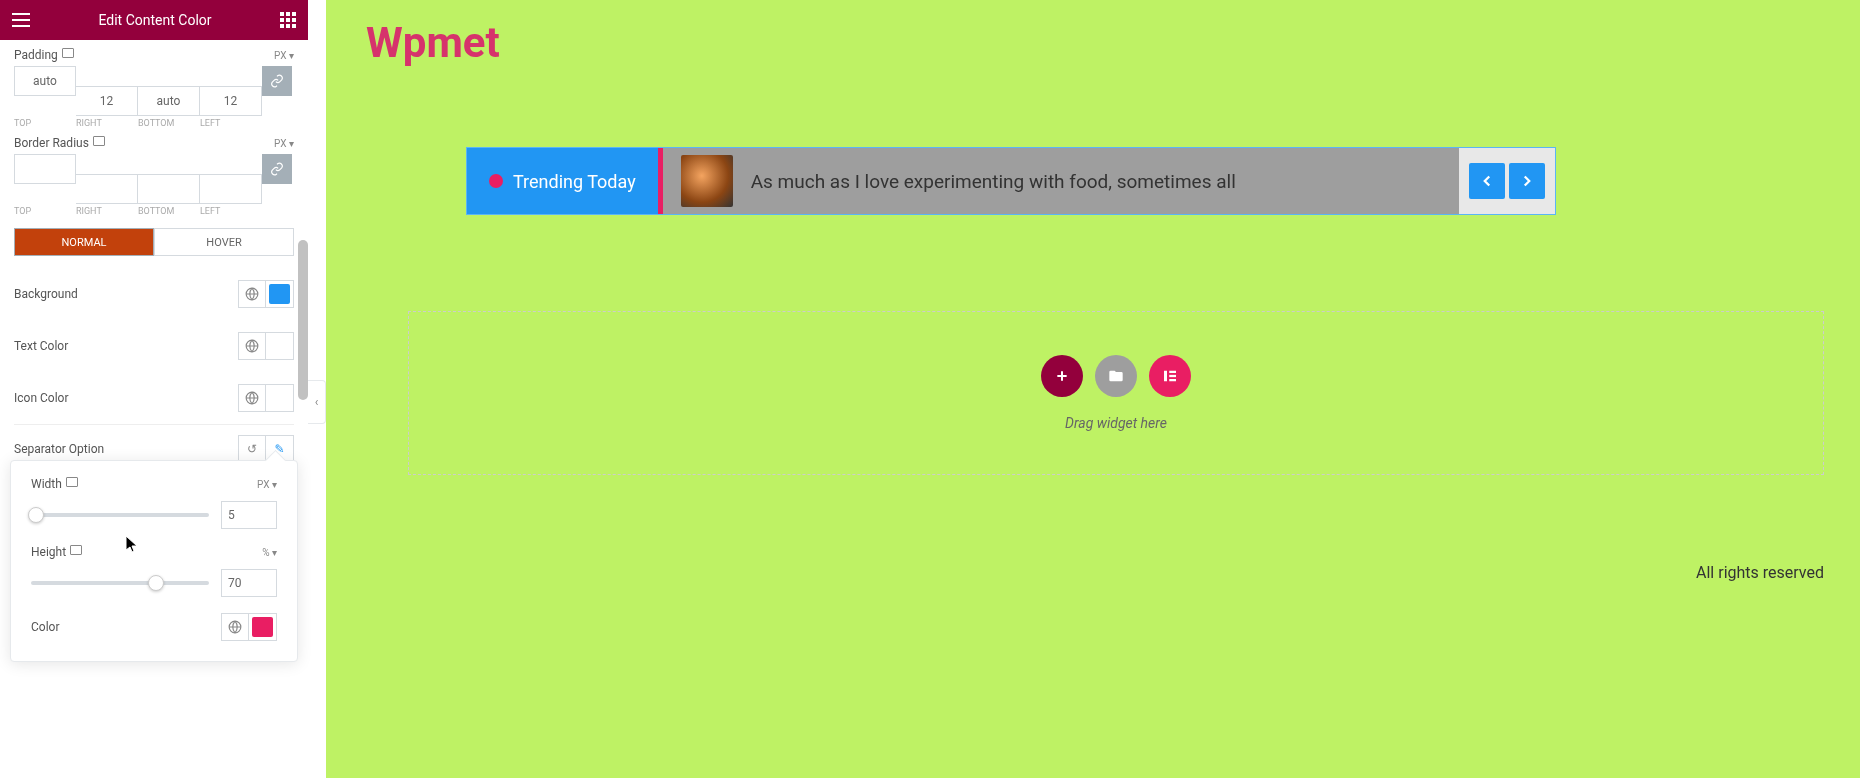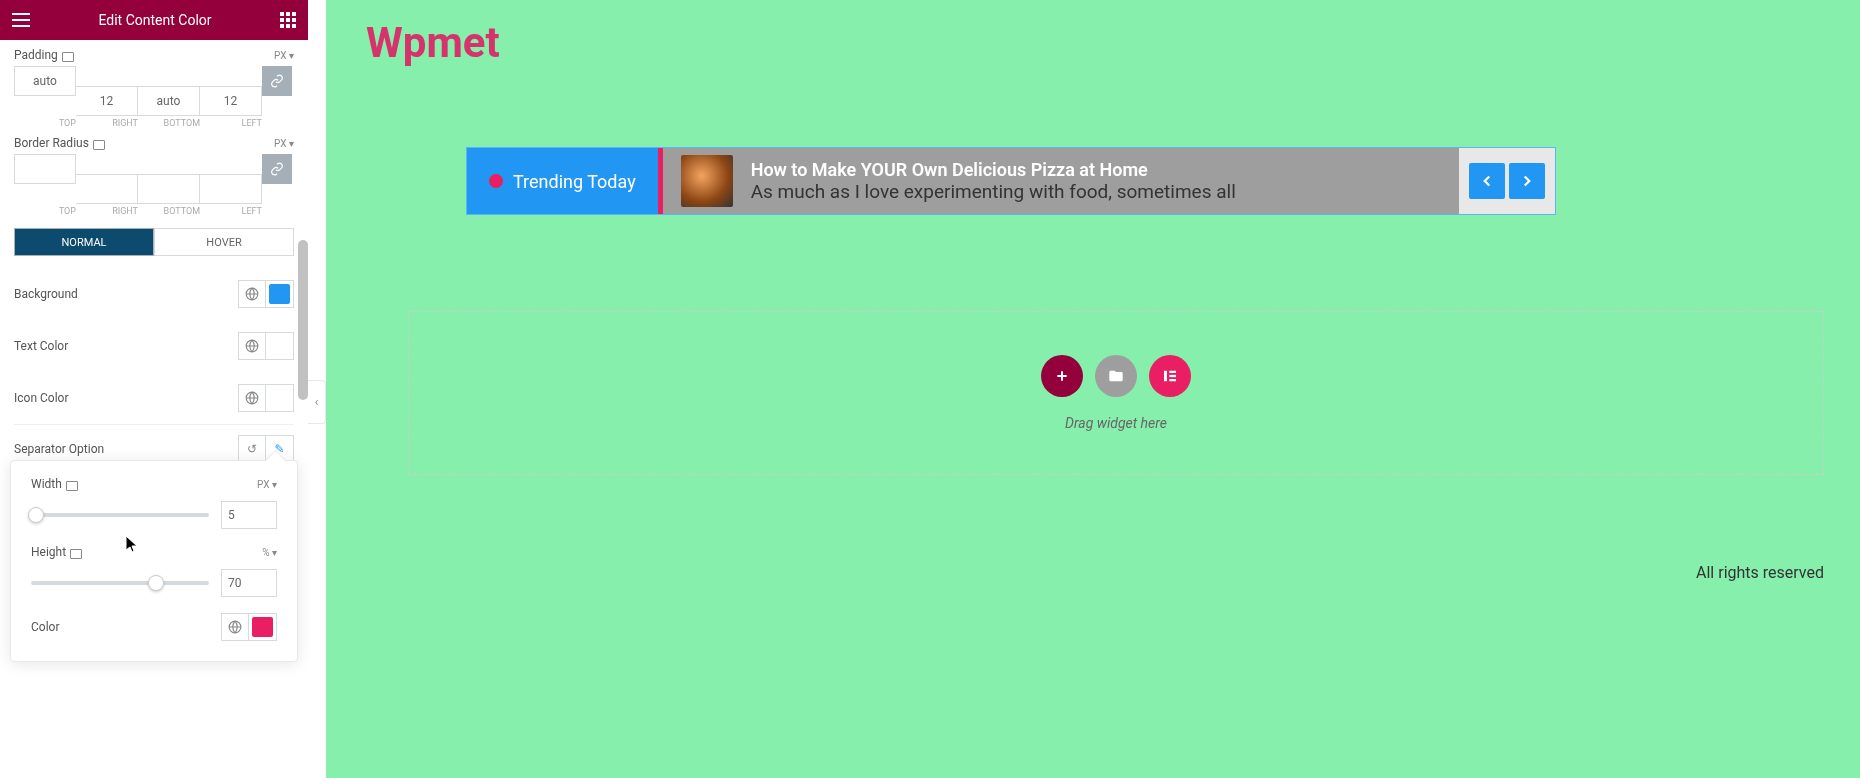--- a/index.html
+++ b/index.html
@@ -9,33 +9,33 @@
 .sidebar-header { height: 40px; background: #93003c; display: flex; align-items: center; justify-content: space-between; padding: 0 12px; }
 .hamburger { width: 18px; height: 14px; display: flex; flex-direction: column; justify-content: space-between; cursor: pointer; }
 .hamburger span { height: 2px; background: #fff; width: 100%; }
 .sidebar-title { color: #fff; font-size: 14px; font-weight: 400; }
 .apps-icon { width: 16px; height: 16px; display: grid; grid-template-columns: repeat(3,1fr); grid-template-rows: repeat(3,1fr); gap: 2px; cursor: pointer; }
 .apps-icon span { background: #fff; }
 
 .panel-content { padding: 0 14px; height: calc(100% - 40px); overflow: hidden; position: relative; }
 
 .control-row { display: flex; align-items: center; justify-content: space-between; padding: 8px 0 4px; font-size: 12px; color: #555; }
-.dim-label { display: flex; align-items: flex-end; gap: 4px; }
+.dim-label { display: flex; align-items: flex-start; gap: 4px; }
 .device-icon { width: 12px; height: 10px; border: 1px solid #888; border-radius: 1px; display: inline-block; position: relative; }
 .unit { font-size: 10px; color: #888; }
 .dimension-inputs { display: flex; gap: 0; margin-bottom: 2px; }
 .dim-box { width: 62px; height: 30px; border: 1px solid #d5dadf; text-align: center; font-size: 12px; color: #666; background: #fff; margin-right: 0; }
 .dim-box:not(:first-child) { border-left: none; margin-top: 20px; }
 .link-btn { width: 30px; height: 30px; background: #a4afb7; border: 1px solid #a4afb7; display: flex; align-items: center; justify-content: center; color: #fff; cursor: pointer; }
-.dim-labels { display: flex; font-size: 9px; color: #aaa; text-align: right; }
+.dim-labels { display: flex; font-size: 9px; color: #aaa; text-align: left; }
 .dim-labels span { width: 62px; }
 
 .tab-row { display: flex; margin: 12px 0; }
 .tab-btn { flex: 1; height: 28px; border: 1px solid #d5dadf; background: #fff; font-size: 11px; color: #666; cursor: pointer; }
-.tab-btn.active { background: #0c4a6e; color: #fff; border-color: #a4afb7; }
+.tab-btn.active { background: #c2410c; color: #fff; border-color: #a4afb7; }
 
 .color-row { display: flex; align-items: center; justify-content: space-between; padding: 12px 0; font-size: 12px; color: #555; }
 .color-controls { display: flex; }
 .globe-box { width: 28px; height: 28px; border: 1px solid #d5dadf; display: flex; align-items: center; justify-content: center; color: #888; cursor: pointer; }
 .swatch-box { width: 28px; height: 28px; border: 1px solid #d5dadf; border-left: none; cursor: pointer; padding: 3px; }
 .swatch-inner { width: 100%; height: 100%; border-radius: 2px; }
 
 .section-title { font-size: 13px; font-weight: 600; color: #333; padding: 14px 0 10px; border-top: 1px solid #eee; }
 .option-row { display: flex; align-items: center; justify-content: space-between; padding: 10px 0; font-size: 12px; color: #555; border-top: 1px solid #eee; }
 .option-controls { display: flex; }
@@ -48,21 +48,21 @@
 .slider-row { display: flex; align-items: center; gap: 12px; margin-bottom: 16px; }
 .slider-track { flex: 1; height: 4px; background: #d5dadf; border-radius: 2px; position: relative; cursor: pointer; }
 .slider-thumb { position: absolute; top: 50%; transform: translate(-50%,-50%); width: 16px; height: 16px; background: #fff; border: 1px solid #ccc; border-radius: 50%; box-shadow: 0 1px 3px rgba(0,0,0,0.2); }
 .num-input { width: 56px; height: 28px; border: 1px solid #d5dadf; padding: 0 6px; font-size: 12px; color: #666; }
 
 .collapse-tab { position: absolute; left: 308px; top: 380px; width: 18px; height: 44px; background: #fff; border: 1px solid #e6e9ec; border-left: none; border-radius: 0 4px 4px 0; display: flex; align-items: center; justify-content: center; color: #888; cursor: pointer; font-size: 12px; }
 
 .scrollbar-track { position: absolute; left: 298px; top: 40px; width: 10px; height: 620px; background: transparent; }
 .scrollbar-thumb { position: absolute; left: 0; top: 200px; width: 10px; height: 160px; background: #c1c1c1; border-radius: 5px; }
 
-.preview { position: absolute; left: 326px; top: 0; right: 0; height: 778px; background: #86efac; padding: 18px 36px; }
+.preview { position: absolute; left: 326px; top: 0; right: 0; height: 778px; background: #bef264; padding: 18px 36px; }
 .brand { font-size: 42px; font-weight: 700; color: #d6336c; margin-bottom: 80px; margin-left: 4px; }
 
 .ticker-wrap { border: 1px solid #5ab5f5; display: flex; height: 68px; margin: 0 auto; max-width: 1090px; position: relative; margin-left: 104px; }
 .ticker-badge { background: #2196f3; color: #fff; display: flex; align-items: center; gap: 10px; padding: 0 22px; font-size: 18px; }
 .badge-dot { width: 14px; height: 14px; background: #e91e63; border-radius: 50%; }
 .ticker-sep { width: 5px; background: #e91e63; }
 .ticker-body { flex: 1; background: #9e9e9e; display: flex; align-items: center; gap: 18px; padding: 0 18px; color: #fff; overflow: hidden; }
 .thumb { width: 52px; height: 52px; background: radial-gradient(circle at 40% 40%, #f4a460 0%, #8b4513 60%, #333 100%); border-radius: 2px; flex-shrink: 0; }
 .ticker-title { font-size: 18px; font-weight: 600; }
 .ticker-sub { font-size: 19px; color: #333; }
@@ -282,21 +282,20 @@
 
   <div class="ticker-wrap">
     <div class="ticker-badge">
       <div class="badge-dot"></div>
       <span>Trending Today</span>
     </div>
     <div class="ticker-sep"></div>
     <div class="ticker-body">
       <div class="thumb"></div>
       <div>
-        <div class="ticker-title">How to Make YOUR Own Delicious Pizza at Home</div>
         <div class="ticker-sub">As much as I love experimenting with food, sometimes all</div>
       </div>
     </div>
     <div class="ticker-nav">
       <div class="nav-btn">
           <svg width="18" height="18" viewBox="0 0 24 24" fill="none" stroke="currentColor" stroke-width="3">
             <polyline points="15 18 9 12 15 6"></polyline>
           </svg>
         </div>
       <div class="nav-btn">

